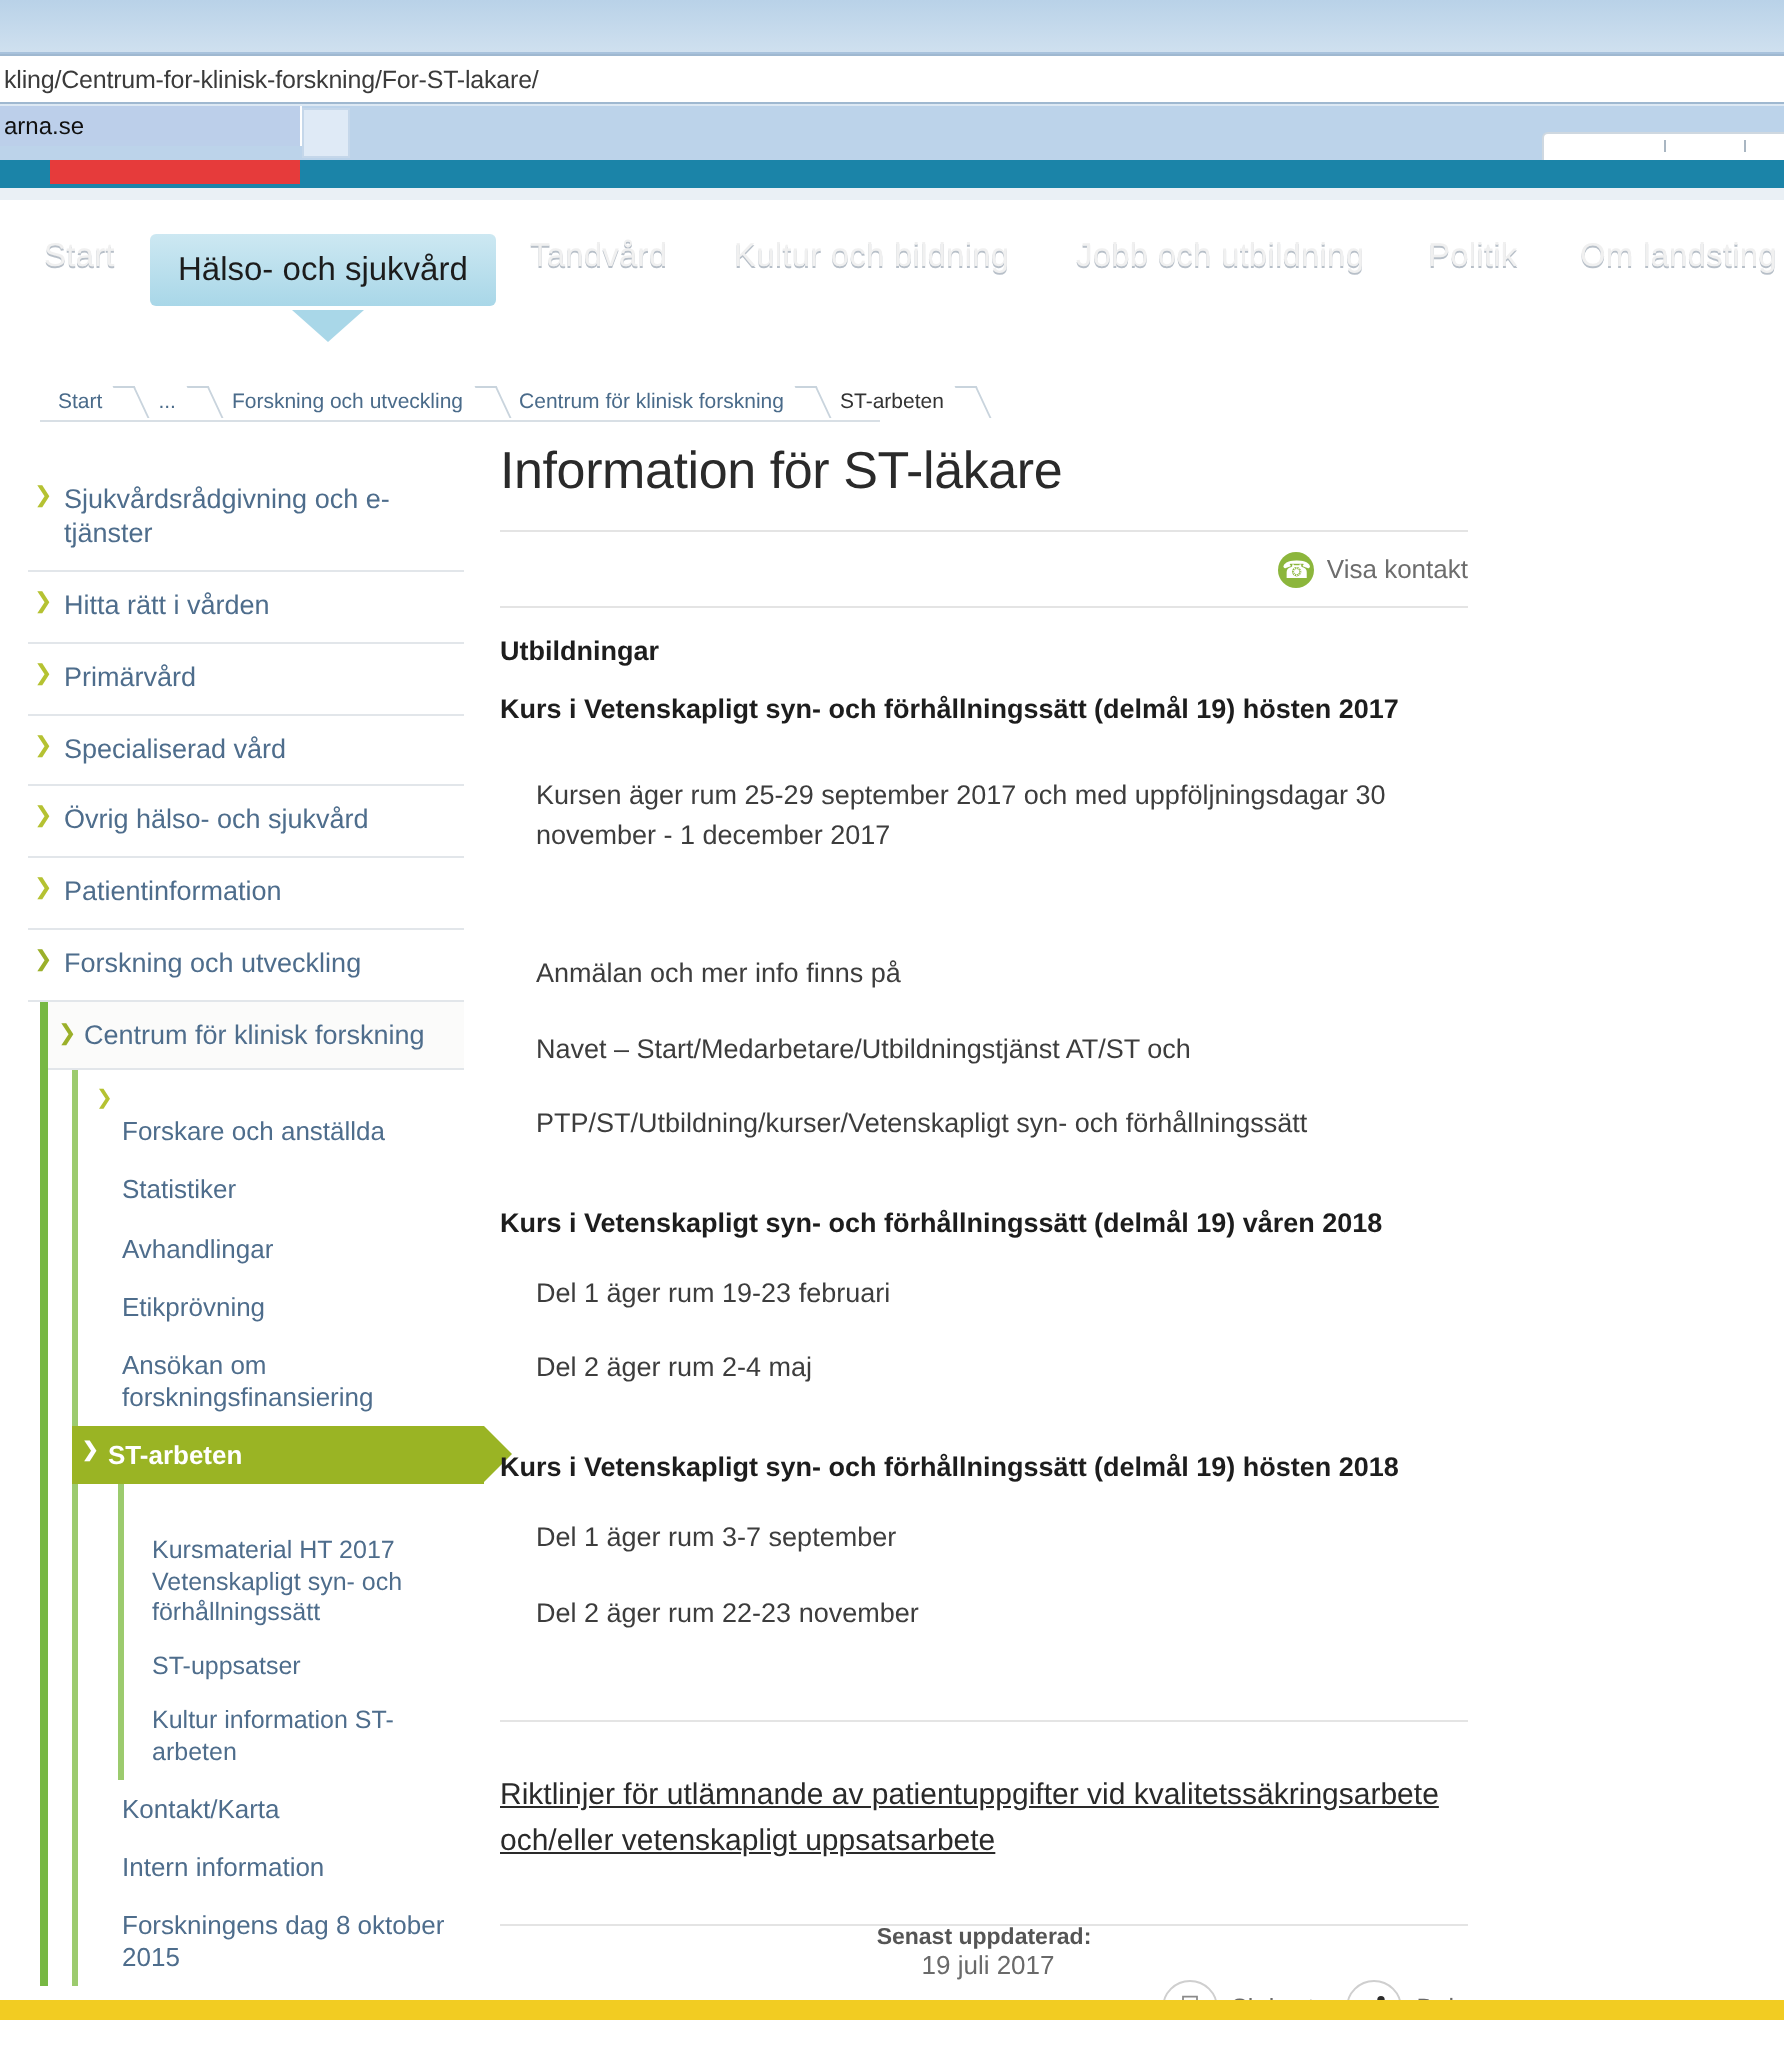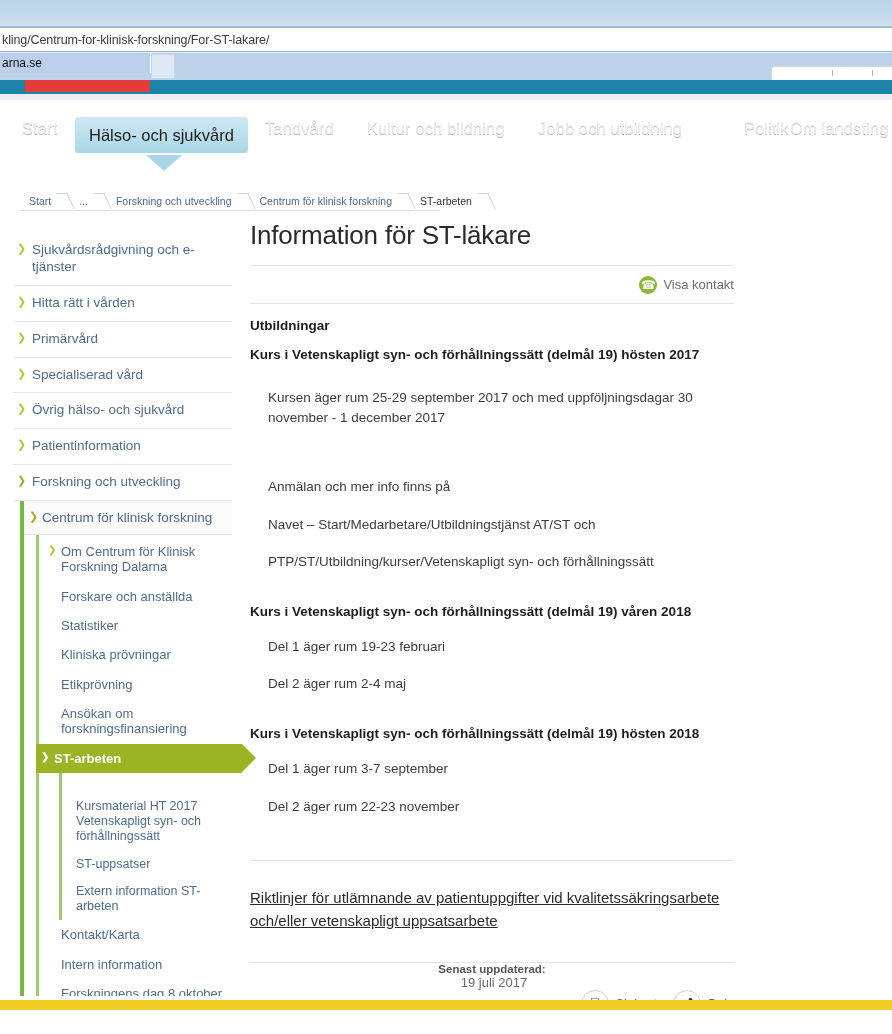--- a/index.html
+++ b/index.html
@@ -424,21 +424,21 @@
 <div id="page">
 
   <div id="topnav">
     <div class="topnav-item" style="left:22px">Start</div>
     <div id="topnav-active">
       <span id="topnav-active-label">Hälso- och sjukvård</span>
     </div>
     <div class="topnav-item" style="left:265px">Tandvård</div>
     <div class="topnav-item" style="left:367px">Kultur och bildning</div>
     <div class="topnav-item" style="left:538px">Jobb och utbildning</div>
-    <div class="topnav-item" style="left:744px">Politik</div>
+    <div class="topnav-item" style="left:714px">Politik</div>
     <div class="topnav-item" style="left:790px">Om landsting</div>
     <div id="topnav-caret"></div>
   </div>
 
   <div id="breadcrumb">
     <div class="crumb-wrap">
       <span class="crumb">Start</span>
       <span class="crumb-sep"></span>
       <span class="crumb">...</span>
       <span class="crumb-sep"></span>
@@ -485,30 +485,29 @@
 
     <div id="nav2-block">
       <div class="nav2-head">
         <span class="chev">❯</span>
         <span>Centrum för klinisk forskning</span>
       </div>
 
       <div id="nav3-list">
         <div class="nav3">
           <span class="chev">❯</span>
-          <span>Om Centrum för Klinisk Forskning Dalarna</span>
         </div>
         <div class="nav3">
           <span>Forskare och anställda</span>
         </div>
         <div class="nav3">
           <span>Statistiker</span>
         </div>
         <div class="nav3">
-          <span>Kliniska prövningar</span>
+          <span>Avhandlingar</span>
         </div>
         <div class="nav3">
           <span>Etikprövning</span>
         </div>
         <div class="nav3">
           <span>Ansökan om forskningsfinansiering</span>
         </div>
 
         <div class="nav3 active active-arrow">
           <span class="chev">❯</span>
@@ -516,21 +515,21 @@
         </div>
 
         <div id="nav4-list">
           <div class="nav4">
             <span>Kursmaterial HT 2017 Vetenskapligt syn- och förhållningssätt</span>
           </div>
           <div class="nav4">
             <span>ST-uppsatser</span>
           </div>
           <div class="nav4">
-            <span>Extern information ST-arbeten</span>
+            <span>Kultur information ST-arbeten</span>
           </div>
         </div>
 
         <div id="sidebar-bottom-list">
           <div class="nav3">
             <span>Kontakt/Karta</span>
           </div>
           <div class="nav3">
             <span>Intern information</span>
           </div>

